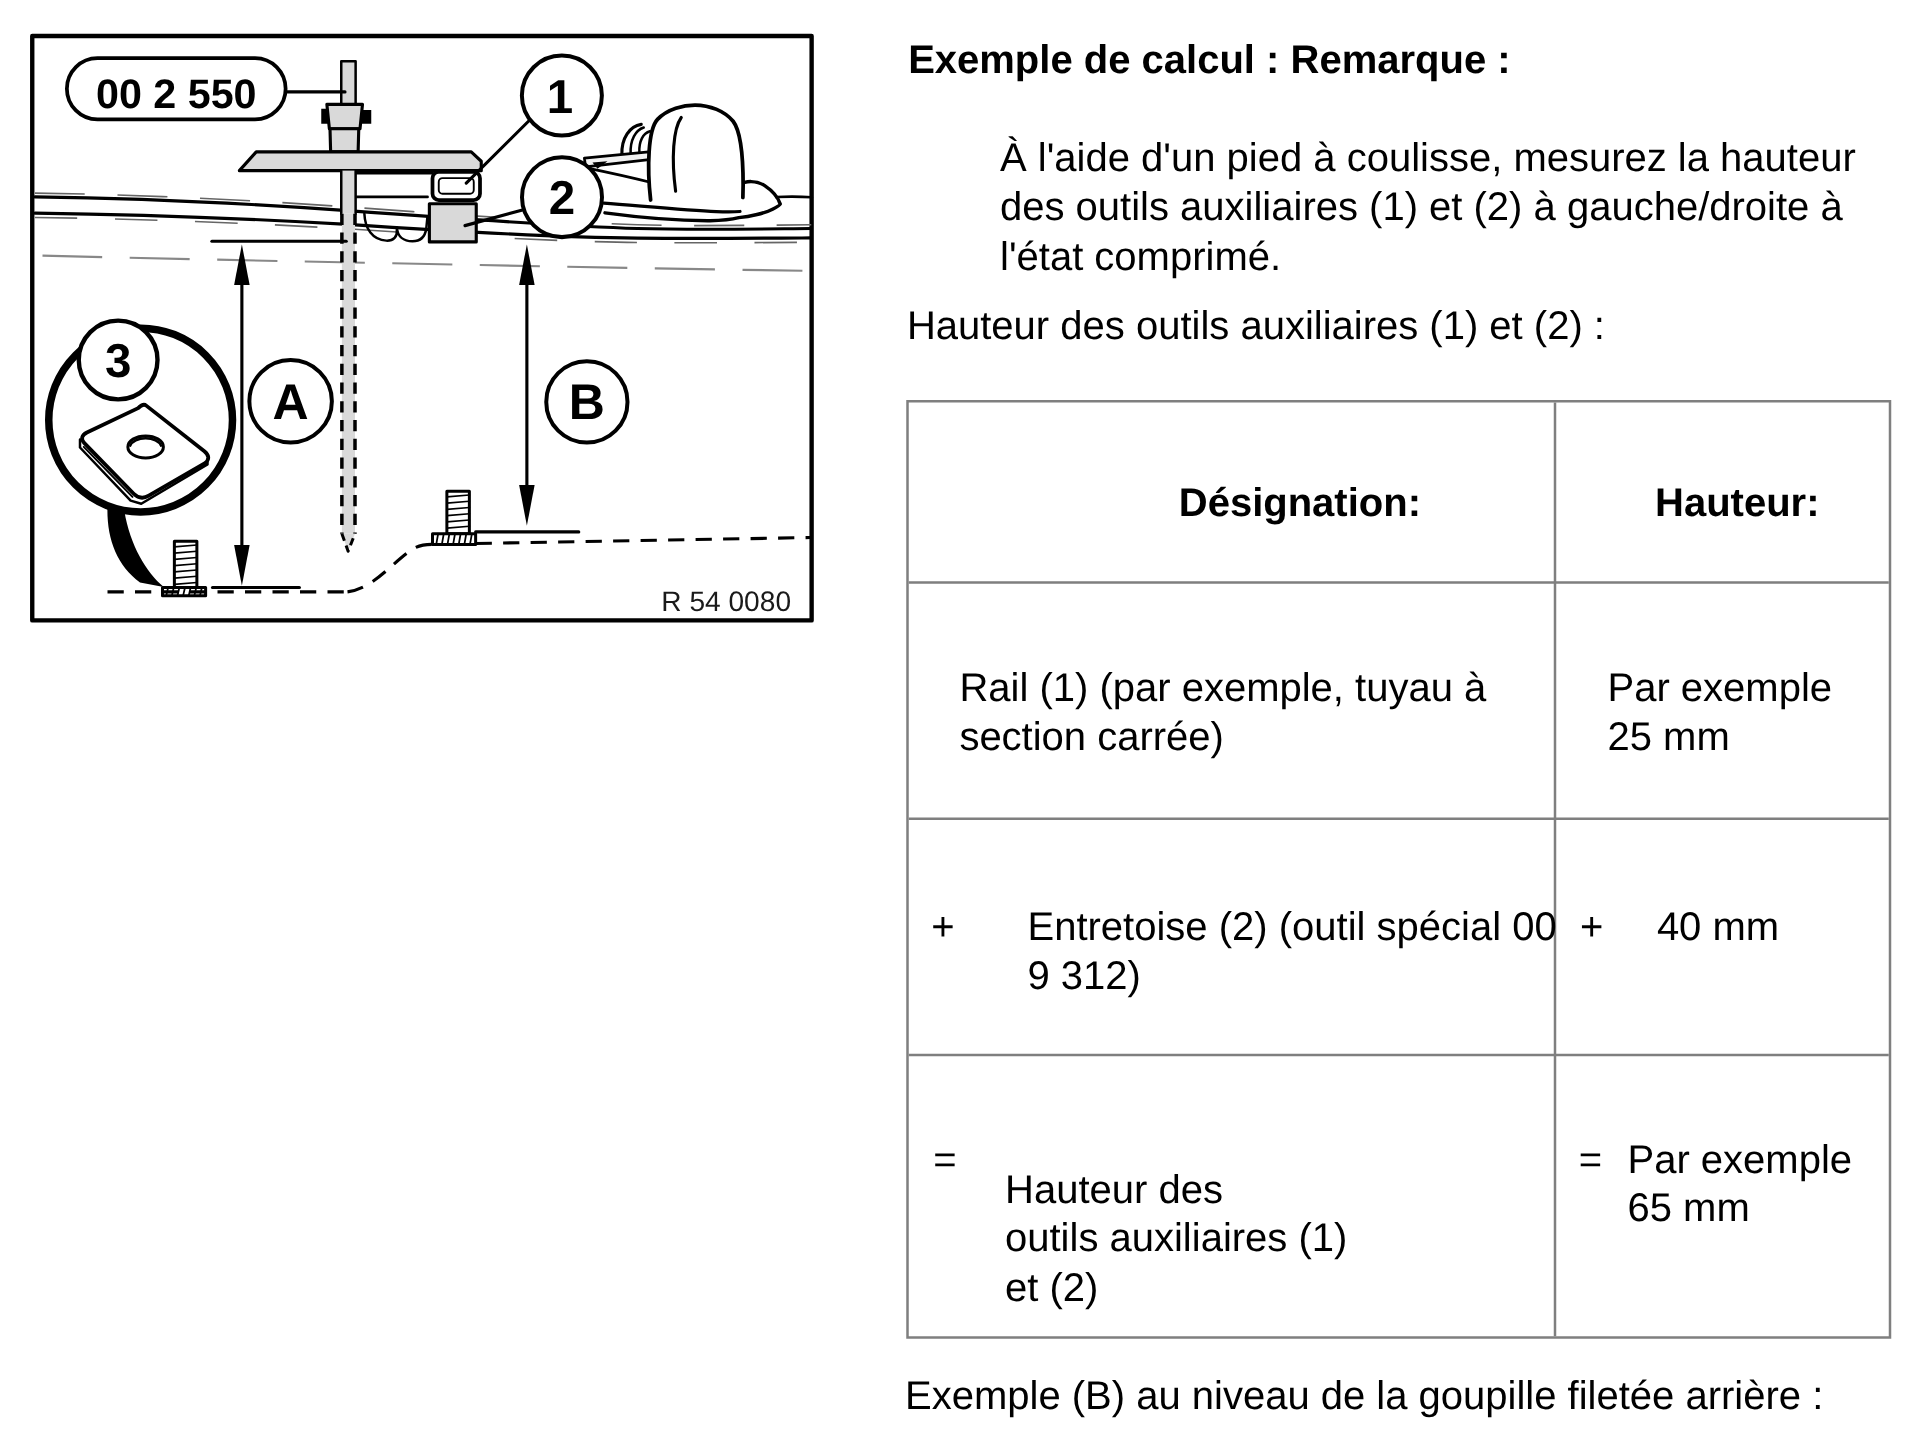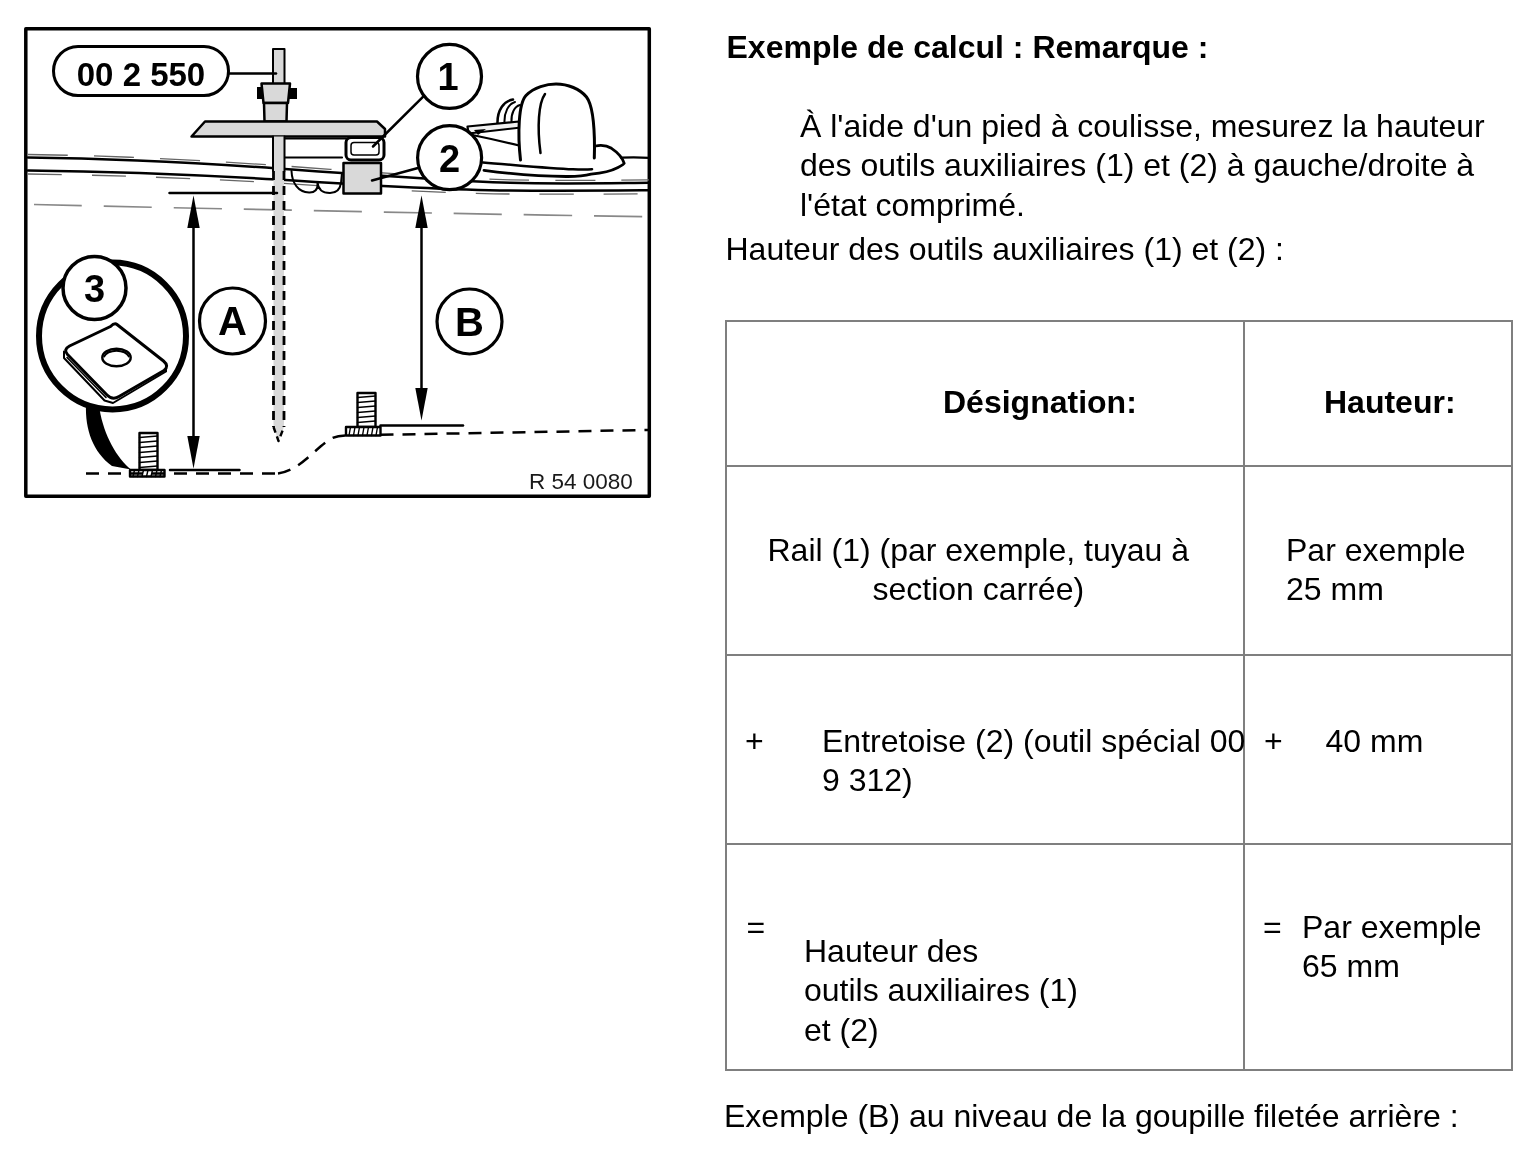--- a/index.html
+++ b/index.html
@@ -8,33 +8,33 @@
   .b{font-weight:bold;}
   #tbl{position:absolute;left:725px;top:320px;width:784px;height:747px;border:2px solid #7f7f7f;}
   .hl{position:absolute;left:0;right:0;height:2px;background:#7f7f7f;}
   .vl{position:absolute;top:0;bottom:0;width:2px;background:#7f7f7f;left:516px;}
 </style>
 </head>
 <body>
 
 <div class="t b" style="left:726.5px;top:28px;">Exemple de calcul : Remarque :</div>
 <div class="t" style="left:800px;top:71px;margin-top:36px;">À l'aide d'un pied à coulisse, mesurez la hauteur<br>des outils auxiliaires (1) et (2) à gauche/droite à<br>l'état comprimé.</div>
-<div class="t" style="left:725.5px;top:230px;">Hauteur des outils auxiliaires (1) et (2) :</div>
+<div class="t" style="left:725.5px;top:241px;">Hauteur des outils auxiliaires (1) et (2) :</div>
 
 <div id="tbl">
   <div class="hl" style="top:143px;"></div>
   <div class="hl" style="top:332px;"></div>
   <div class="hl" style="top:521px;"></div>
   <div class="vl"></div>
 </div>
 
 <div class="t b" style="left:943px;top:383px;">Désignation:</div>
 <div class="t b" style="left:1324px;top:383px;">Hauteur:</div>
 
-<div class="t" style="left:767.5px;top:531px;text-align:center;">Rail (1) (par exemple, tuyau à<br>section carrée)</div>
+<div class="t" style="left:767.5px;top:531px;">Rail (1) (par exemple, tuyau à<br>section carrée)</div>
 <div class="t" style="left:1286px;top:531px;">Par exemple<br>25 mm</div>
 
 <div class="t" style="left:745px;top:722px;">+</div>
 <div class="t" style="left:822px;top:722px;">Entretoise (2) (outil spécial 00<br>9 312)</div>
 <div class="t" style="left:1264px;top:722px;">+</div>
 <div class="t" style="left:1325.5px;top:722px;text-align:center;">40 mm</div>
 
 <div class="t" style="left:746.5px;top:908px;">=</div>
 <div class="t" style="left:804px;top:908px;margin-top:24px;">Hauteur des<br>outils auxiliaires (1)<br>et (2)</div>
 <div class="t" style="left:1263px;top:908px;">=</div>

